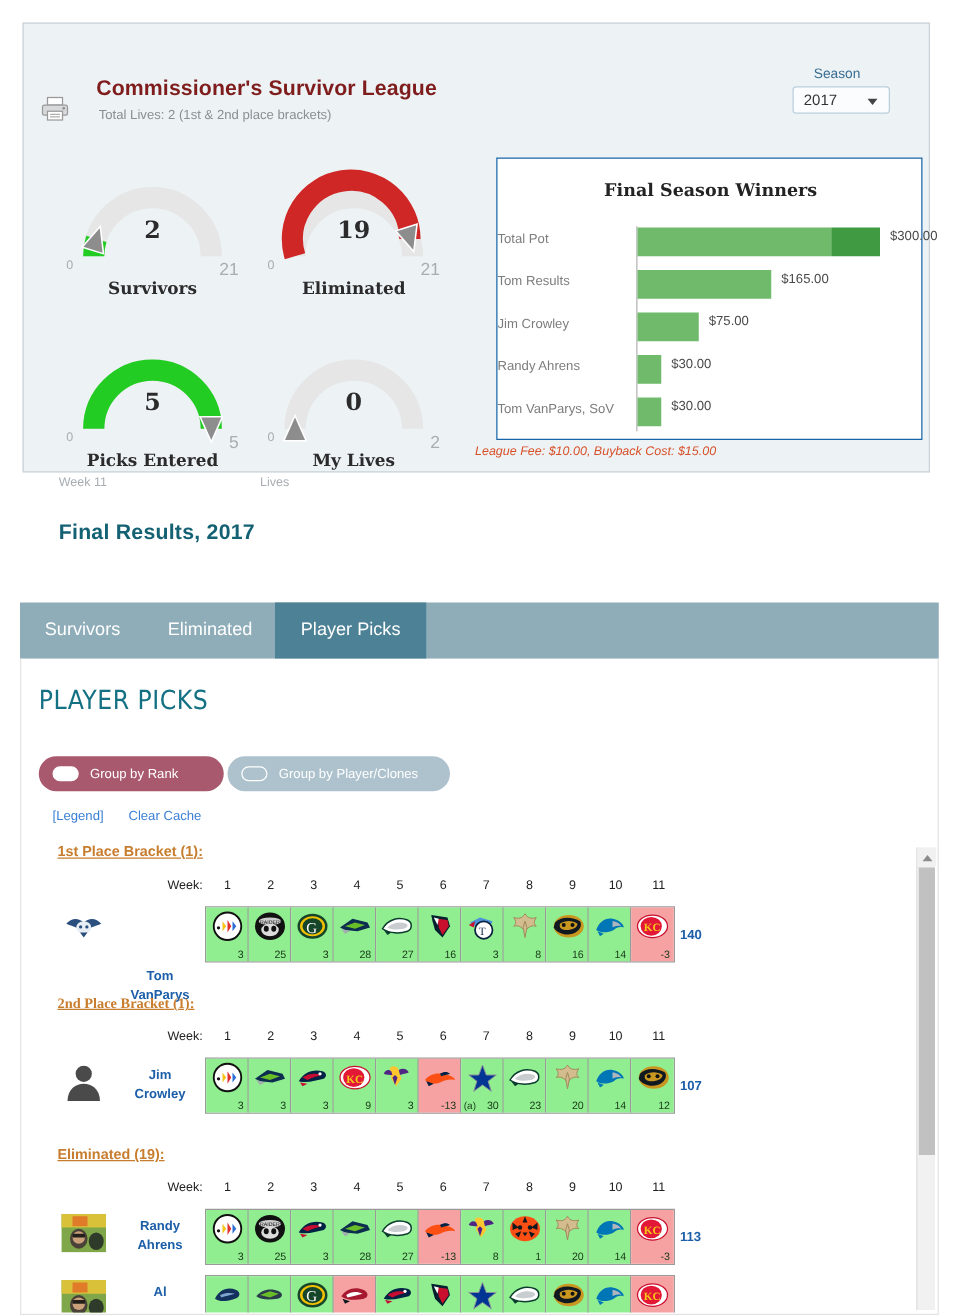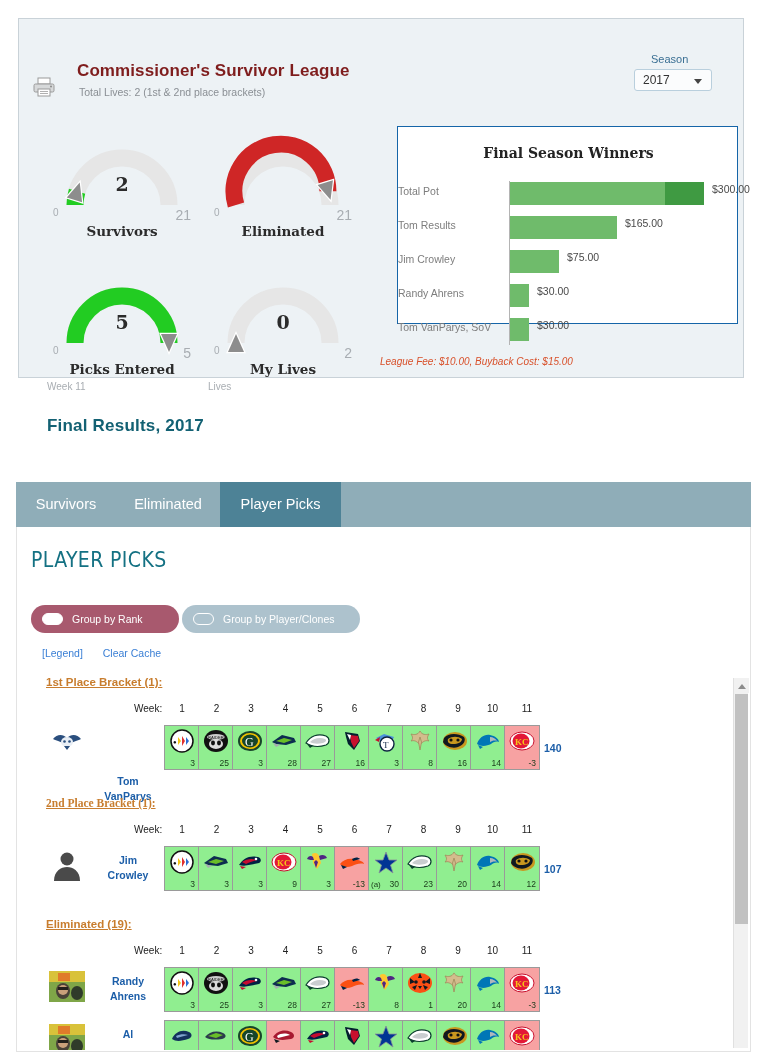--- a/index.html
+++ b/index.html
@@ -58,21 +58,21 @@
   .gauge .g-max { position: absolute; right: 6px; top: 78px; font-size: 14px; color: #a8adb2; }
   .gauge .g-mid { position: absolute; left: 0; top: 78px; width: 150px; font-size: 10px; color: #a8adb2; margin-top: 36px; }
   .gauge .g-cap {
     position: absolute; left: 0; top: 94px; width: 150px; text-align: center;
     font-family: "DejaVu Serif", serif; font-size: 13.5px; font-weight: bold; color: #2b2b2b;
   }
 
   
   .chart-panel {
     position: absolute; left: 378px; top: 107px;
-    width: 341px; height: 198px;
+    width: 341px; height: 226px;
     background: #ffffff; border: 1px solid #1565a8;
   }
   .chart-title {
     position: absolute; left: 0; top: 18px; width: 341px; text-align: center;
     font-family: "DejaVu Serif", serif; font-size: 14px; font-weight: bold; color: #232323;
   }
   .chart-plot { position: absolute; left: 0; top: 50px; width: 341px; height: 175px; }
   .axis-line { position: absolute; left: 111px; top: 4px; width: 1px; height: 164px; background: #b4b4b4; }
   .bar-row { position: absolute; left: 0; width: 341px; height: 34px; }
   .bar-cat {
@@ -243,20 +243,21 @@
       </div>
       <div class="gauge" style="left: 189px; top: 110px;">
         <svg width="150" height="105">
           <path d="M 28 76 A 47 47 0 1 1 122 76" stroke="#e6e6e6" stroke-width="17" fill="none" stroke-linecap="butt"></path>
           <path d="M 28 76 A 47 47 0 1 1 119.92227169552152 62.18010471408171" stroke="#cf2626" stroke-width="17" fill="none" stroke-linecap="butt"></path>
           <g transform="translate(119.92227169552152,62.18010471408171) rotate(72.9)">
         <polygon points="-9,-8 9,0 -9,8" fill="#8d8d8d" stroke="#ffffff" stroke-width="2.5"></polygon>
         <polygon points="-9,-8 9,0 -9,8" fill="#8d8d8d"></polygon>
           </g>
         </svg>
+        <div class="g-val">19</div>
         <div class="g-min">0</div>
         <div class="g-max">21</div>
         <div class="g-cap">Eliminated</div>
       </div>
       <div class="gauge" style="left: 28px; top: 248px;">
         <svg width="150" height="105">
           <path d="M 28 76 A 47 47 0 1 1 122 76" stroke="#e6e6e6" stroke-width="17" fill="none" stroke-linecap="butt"></path>
           <path d="M 28 76 A 47 47 0 1 1 122 76" stroke="#22cc22" stroke-width="17" fill="none" stroke-linecap="butt"></path>
           <g transform="translate(122,76) rotate(90)">
         <polygon points="-9,-8 9,0 -9,8" fill="#8d8d8d" stroke="#ffffff" stroke-width="2.5"></polygon>

